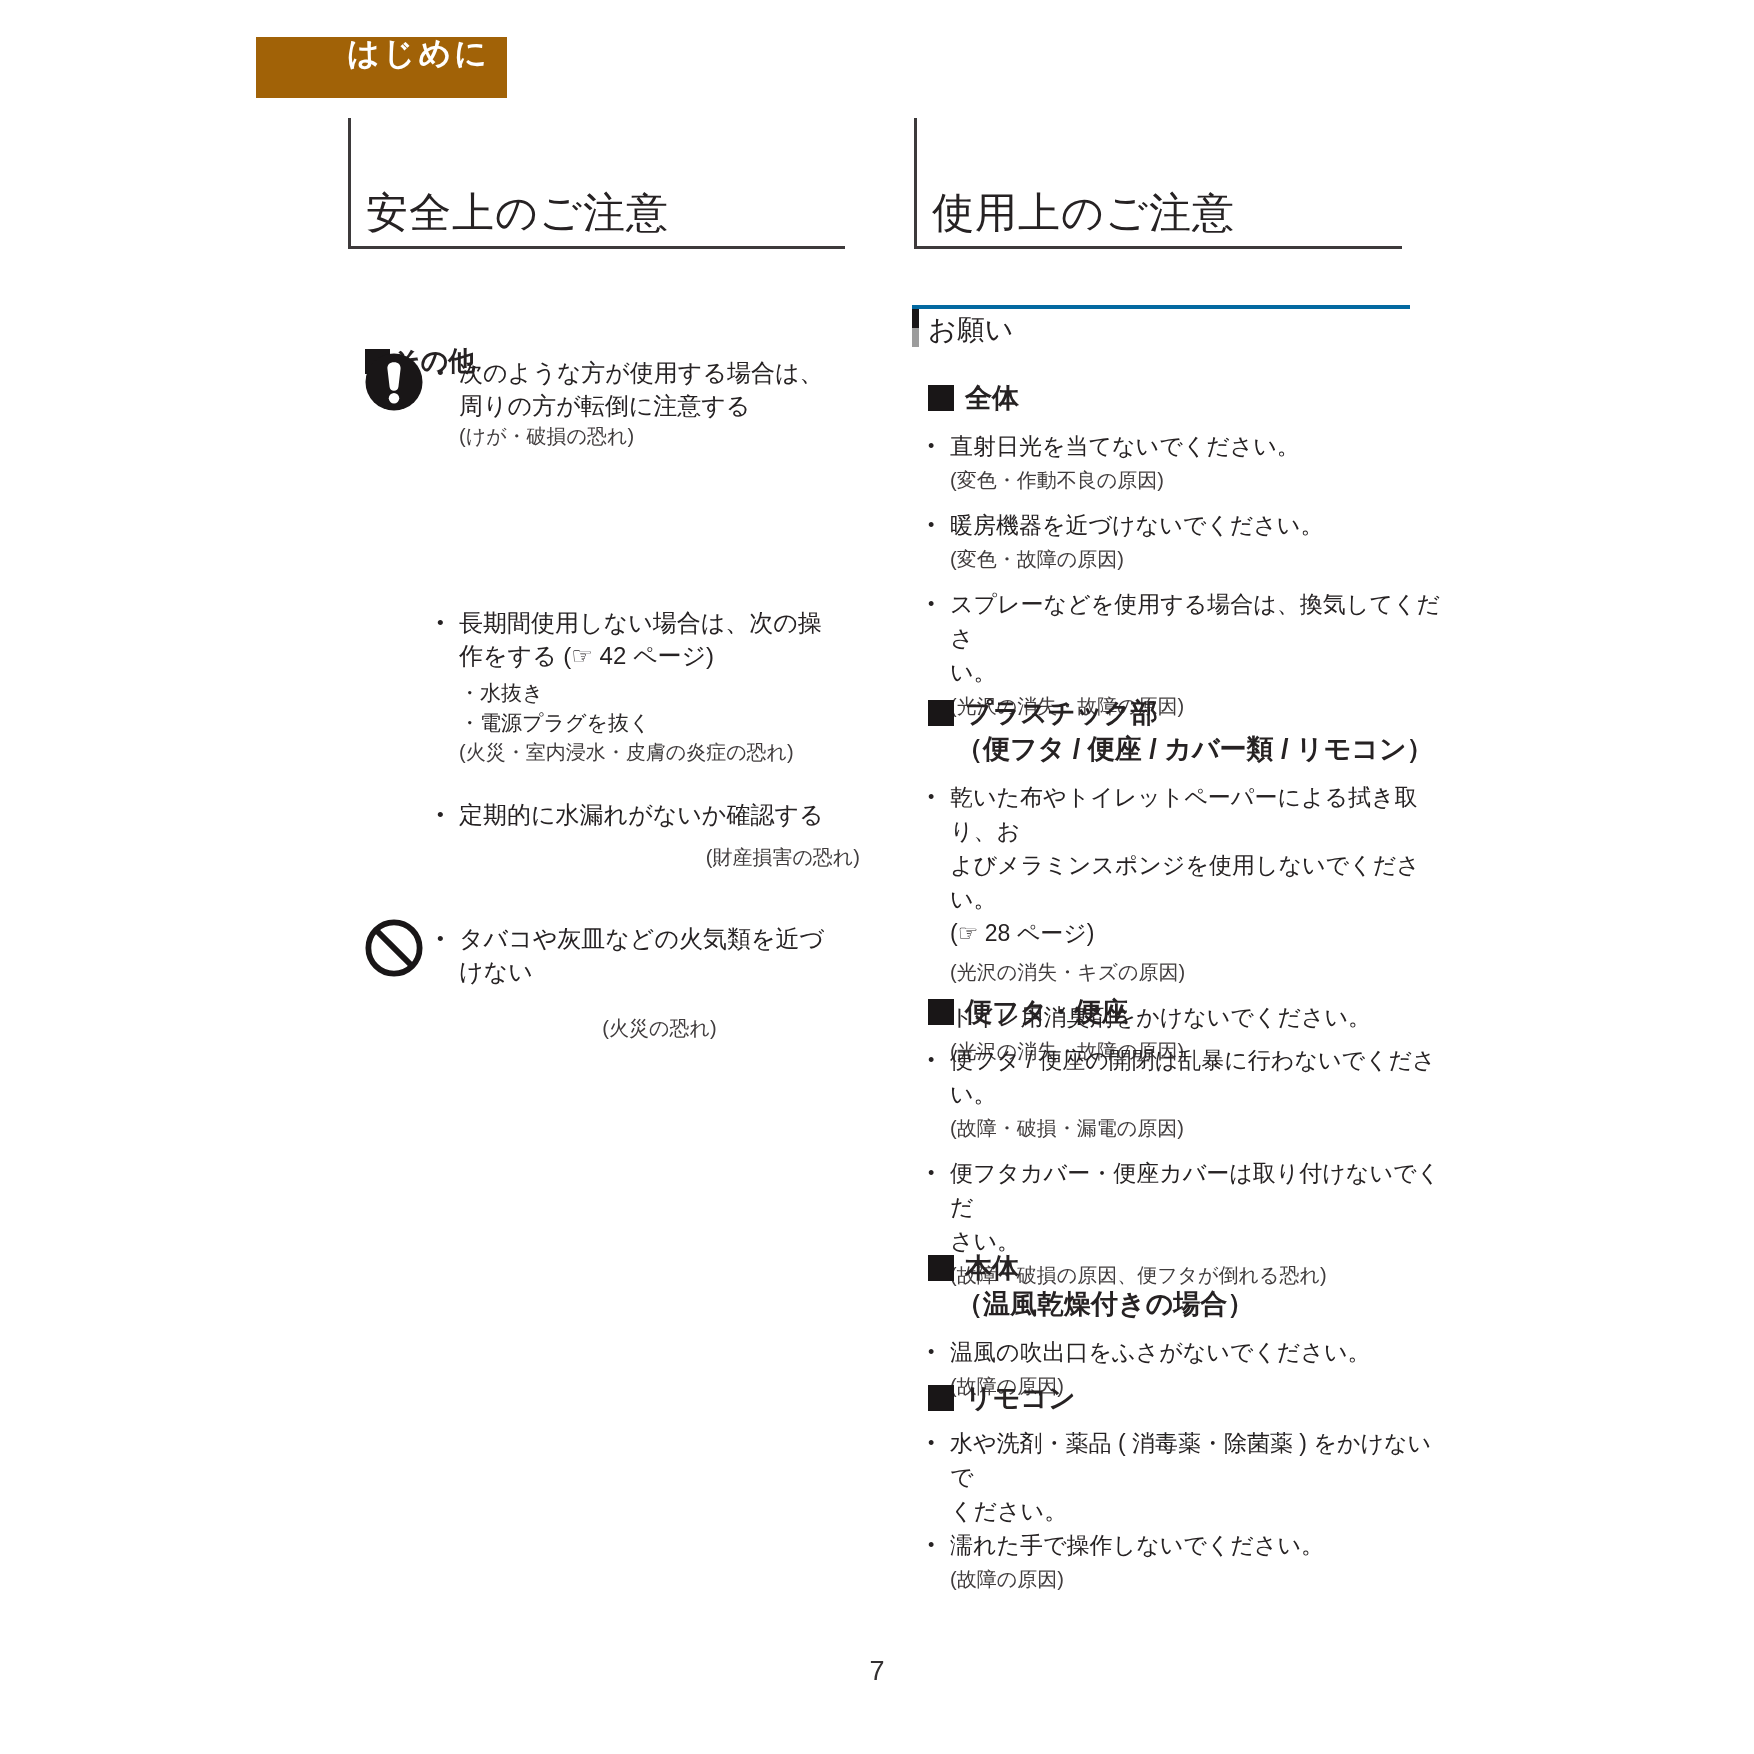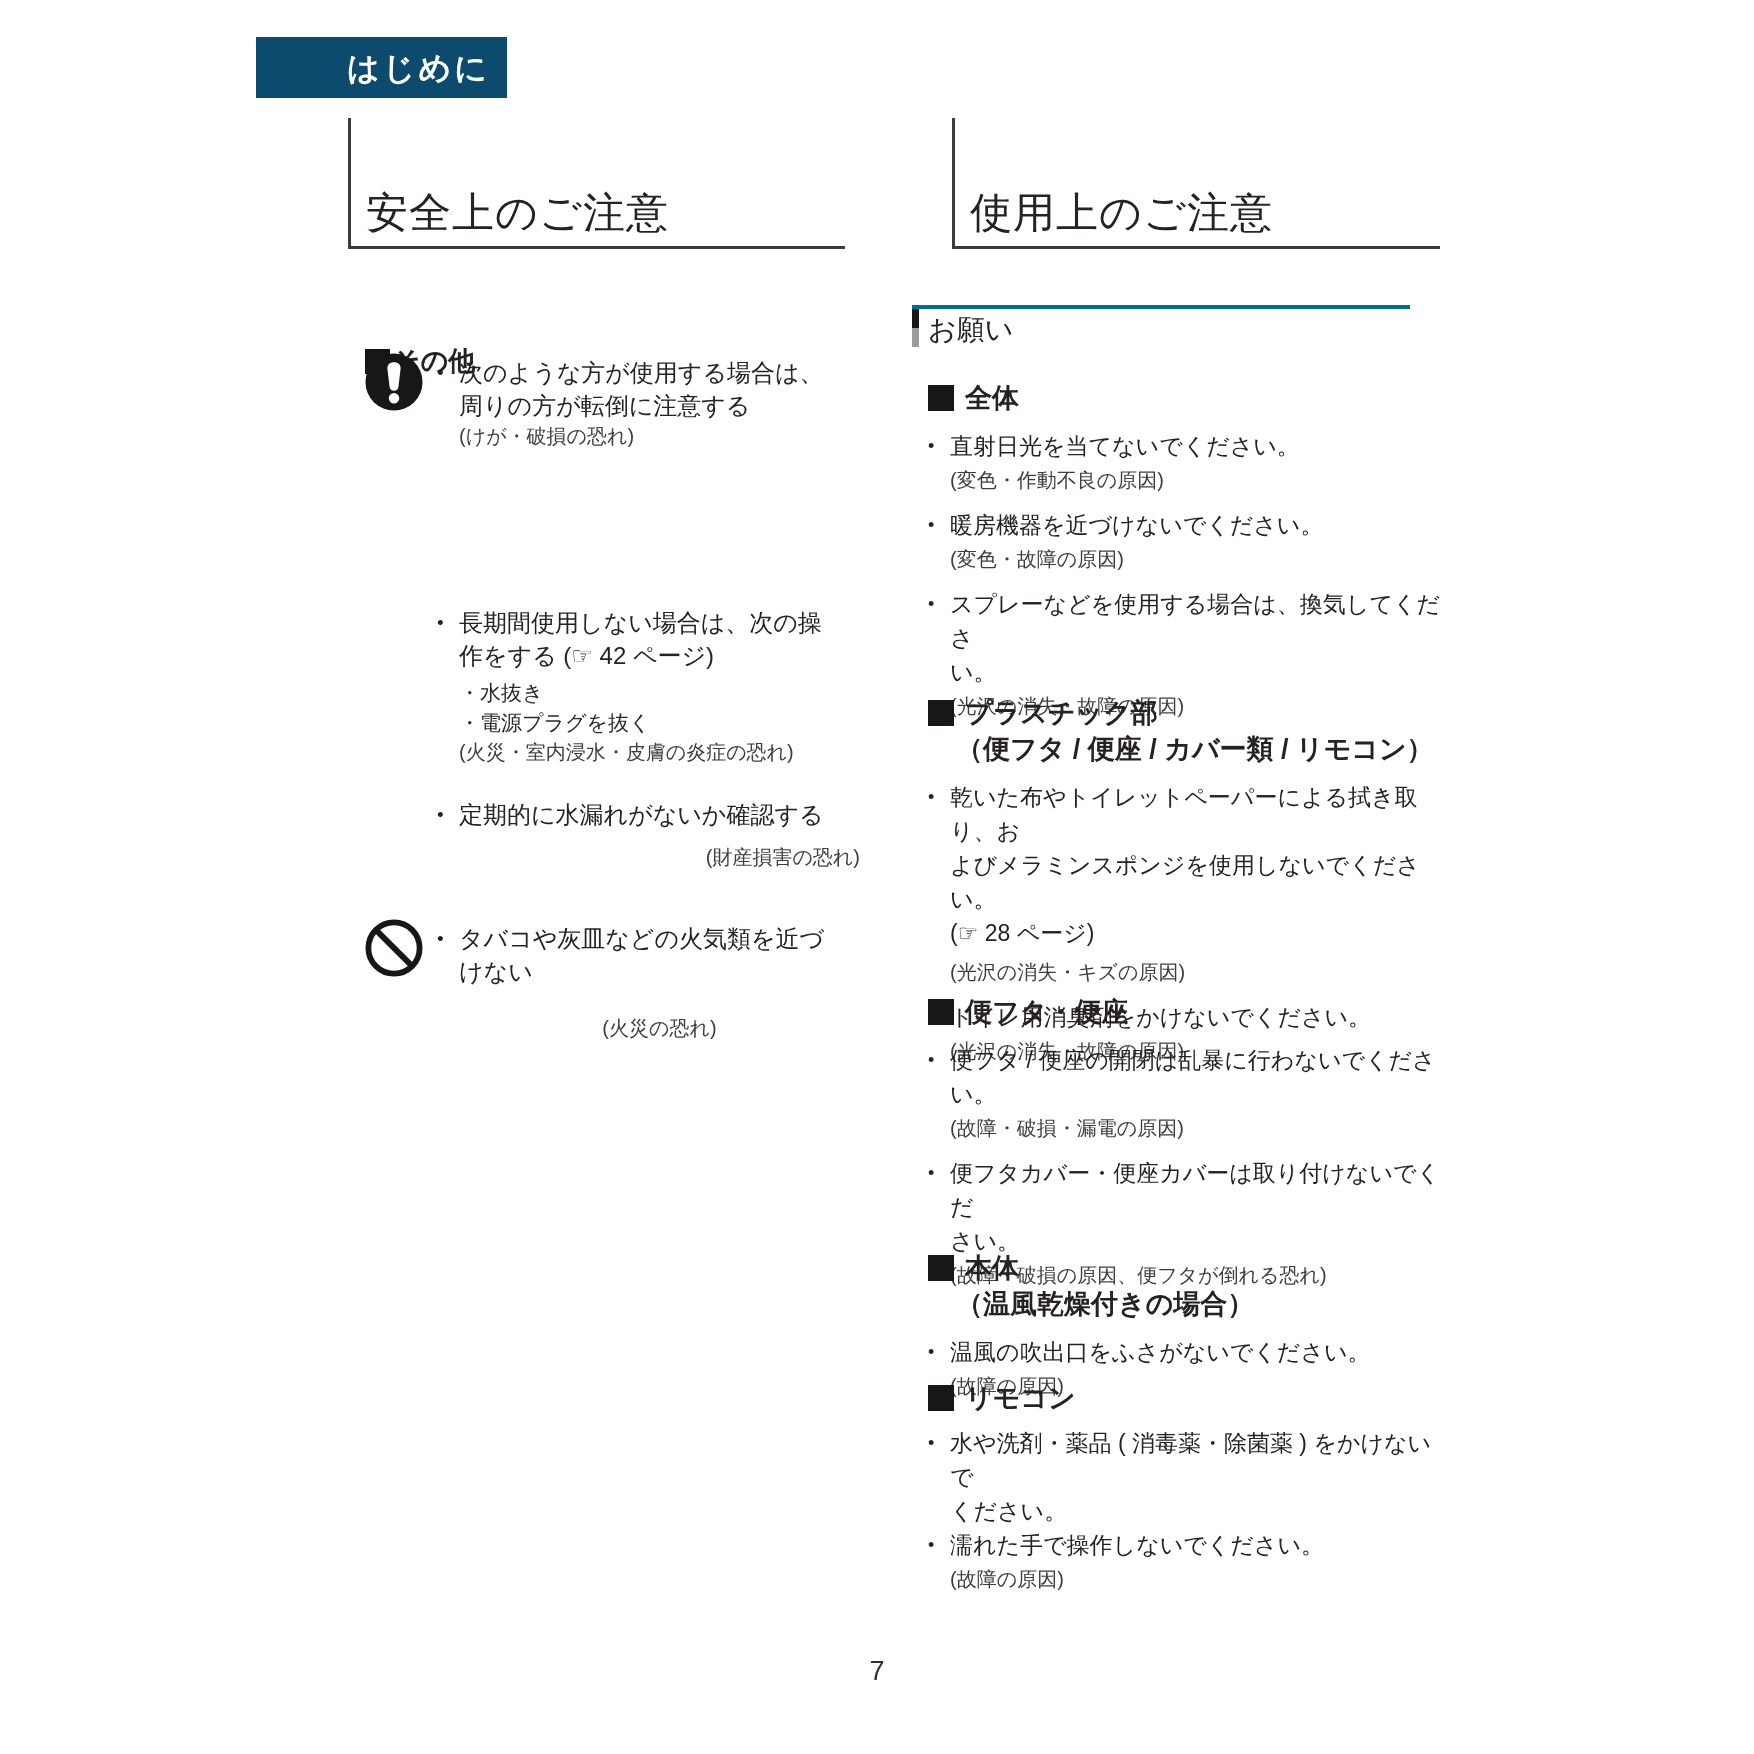--- a/index.html
+++ b/index.html
@@ -2,34 +2,34 @@
 <html lang="ja"><head>
 <meta charset="utf-8">
 <style>
   html,body{margin:0;padding:0;background:#ffffff;}
   .page{
     position:relative;width:1754px;height:1754px;background:#ffffff;overflow:hidden;
     font-family:"Liberation Sans","DejaVu Sans",sans-serif;color:#262223;
   }
   
   .tag-box{
-    position:absolute;left:256px;top:37px;width:251px;height:61px;background:#0c4a6e;
-    display:flex;align-items:center;justify-content:flex-end;box-sizing:border-box;
+    position:absolute;left:256px;top:37px;width:251px;height:61px;background:#a16207;
+    display:flex;align-items:flex-start;justify-content:flex-end;box-sizing:border-box;
     padding-right:17px;
   }
   .tag-label{color:#ffffff;font-size:32px;font-weight:bold;letter-spacing:3px;line-height:1;}
   
   .col-title{
     position:absolute;top:118px;height:131px;box-sizing:border-box;
     border-left:3px solid #3d3a3b;border-bottom:3px solid #3d3a3b;
     display:flex;align-items:flex-end;padding:0 0 12px 15px;
     font-size:42px;letter-spacing:1px;color:#262223;line-height:1;
   }
   .col-title.tl{left:348px;width:497px;}
-  .col-title.tr{left:952px;width:488px;}
+  .col-title.tr{left:914px;width:488px;}
   
   .lc-header{
     position:absolute;left:365px;top:303px;display:flex;align-items:center;gap:3px;
     font-size:27px;font-weight:600;line-height:1.2;margin-top:42px;
   }
   .sq{width:25px;height:25px;background:#191617;flex:none;}
   .sq.big{width:26px;height:26px;}
   .group{position:absolute;left:365px;width:495px;display:flex;}
   .g-icon{width:72px;flex:none;padding-top:5px;}
   .g-body{flex:1;padding-top:8px;}

